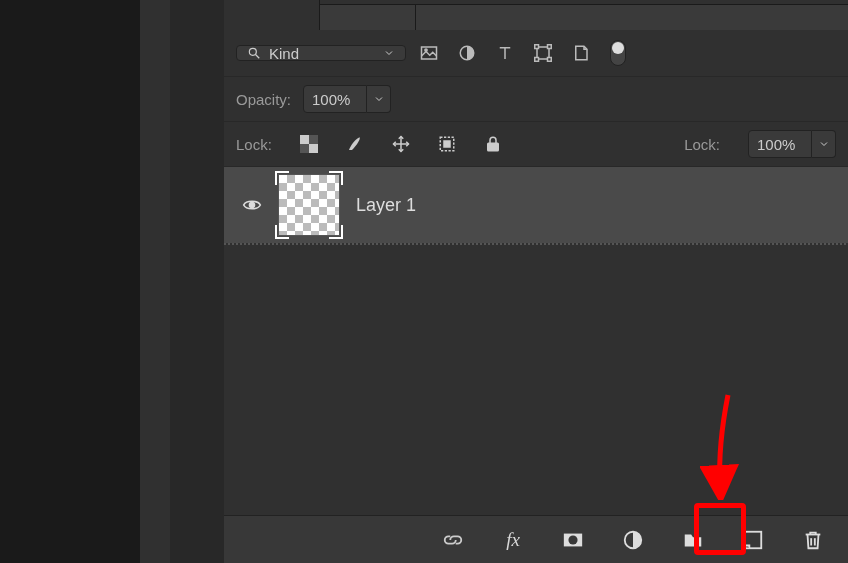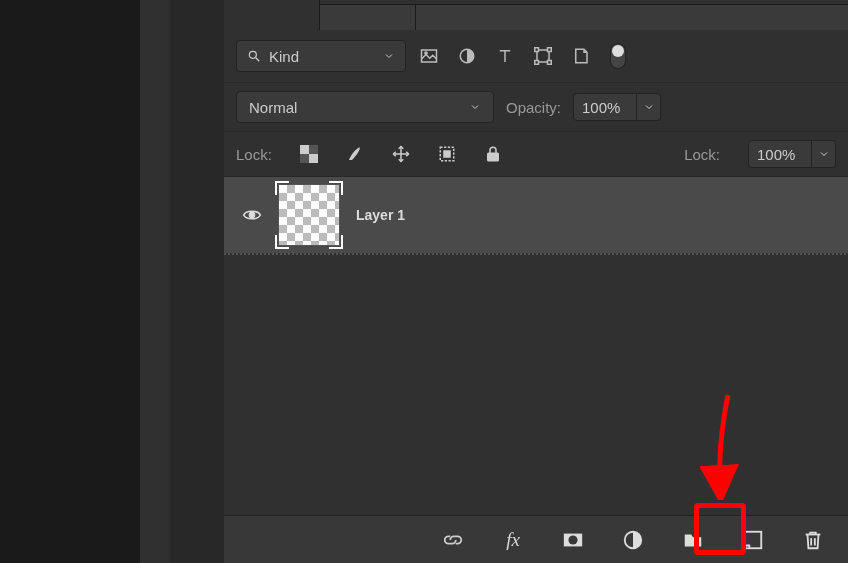--- a/index.html
+++ b/index.html
@@ -49,21 +49,21 @@
     }
     .tab-inactive.short { flex: 0 0 96px; border-right:1px solid #1a1a1a;}
     .filter-row {
       display: flex; align-items: center;
       padding: 10px 12px; gap: 14px;
       border-bottom: 1px solid #282828;
     }
     .kind-select {
       display: flex; align-items: center;
       background: #3a3a3a; border: 1px solid #222;
-      border-radius: 4px; height: 32px;
+      border-radius: 4px; height: 16px;
       padding: 0 10px; width: 170px; gap: 8px;
       cursor: pointer;
     }
     .kind-select .search-icn { width:14px;height:14px; }
     .kind-select .chev { margin-left: auto; }
     .filter-icons { display: flex; gap: 20px; align-items: center; }
     .icn { width: 18px; height: 18px; display:flex;align-items:center;justify-content:center; }
     .icn svg { width: 100%; height: 100%; }
     .pill-toggle {
       width: 16px; height: 26px; border-radius: 10px;
@@ -118,21 +118,21 @@
       background-position:0 0,0 8px,8px -8px,-8px 0;
       border:1px solid #555;
     }
     .sel-corners span{
       position:absolute;width:14px;height:14px;border:2px solid #fff;
     }
     .sel-corners .c1{top:-4px;left:-4px;border-right:none;border-bottom:none;}
     .sel-corners .c2{top:-4px;right:-4px;border-left:none;border-bottom:none;}
     .sel-corners .c3{bottom:-4px;left:-4px;border-right:none;border-top:none;}
     .sel-corners .c4{bottom:-4px;right:-4px;border-left:none;border-top:none;}
-    .layer-name { color:#ddd; font-size:14px;font-weight:bold; }
+    .layer-name { color:#ddd; font-size:18px; }
     .layer-name.italic{ font-style:italic; }
     .dotted-sep{
       height:1px;
       background-image: linear-gradient(to right, #555 50%, transparent 50%);
       background-size: 4px 1px;
     }
     .layer-lock{margin-left:auto;width:18px;height:18px;}
     .bottom-bar {
       position:absolute; left:0; right:0; bottom:0; height:48px;
       background:#383838; border-top:1px solid #222;
@@ -216,28 +216,20 @@
         <svg viewBox="0 0 24 24" stroke="#bbb" stroke-width="2" fill="none">
             <path d="M5 3 H16 L20 7 V21 H5 Z"></path>
             <polyline points="16 3 16 7 20 7"></polyline>
           </svg>
       </span>
       <div class="pill-toggle"></div>
     </div>
   </div>
 
   <div class="blend-row">
-    <div class="blend-select">
-      <span>Normal</span>
-      <span class="chev">
-        <svg viewBox="0 0 24 24" stroke="#ccc" stroke-width="2" fill="none">
-            <polyline points="6 9 12 15 18 9"></polyline>
-          </svg>
-      </span>
-    </div>
     <span class="lbl">Opacity:</span>
     <div class="pct-group">
       <div class="pct-box">
         <span>100%</span>
       </div>
       <div class="chev-btn">
         <svg viewBox="0 0 24 24" width="12" height="12" stroke="#ccc" stroke-width="2" fill="none">
             <polyline points="6 9 12 15 18 9"></polyline>
           </svg>
       </div>

